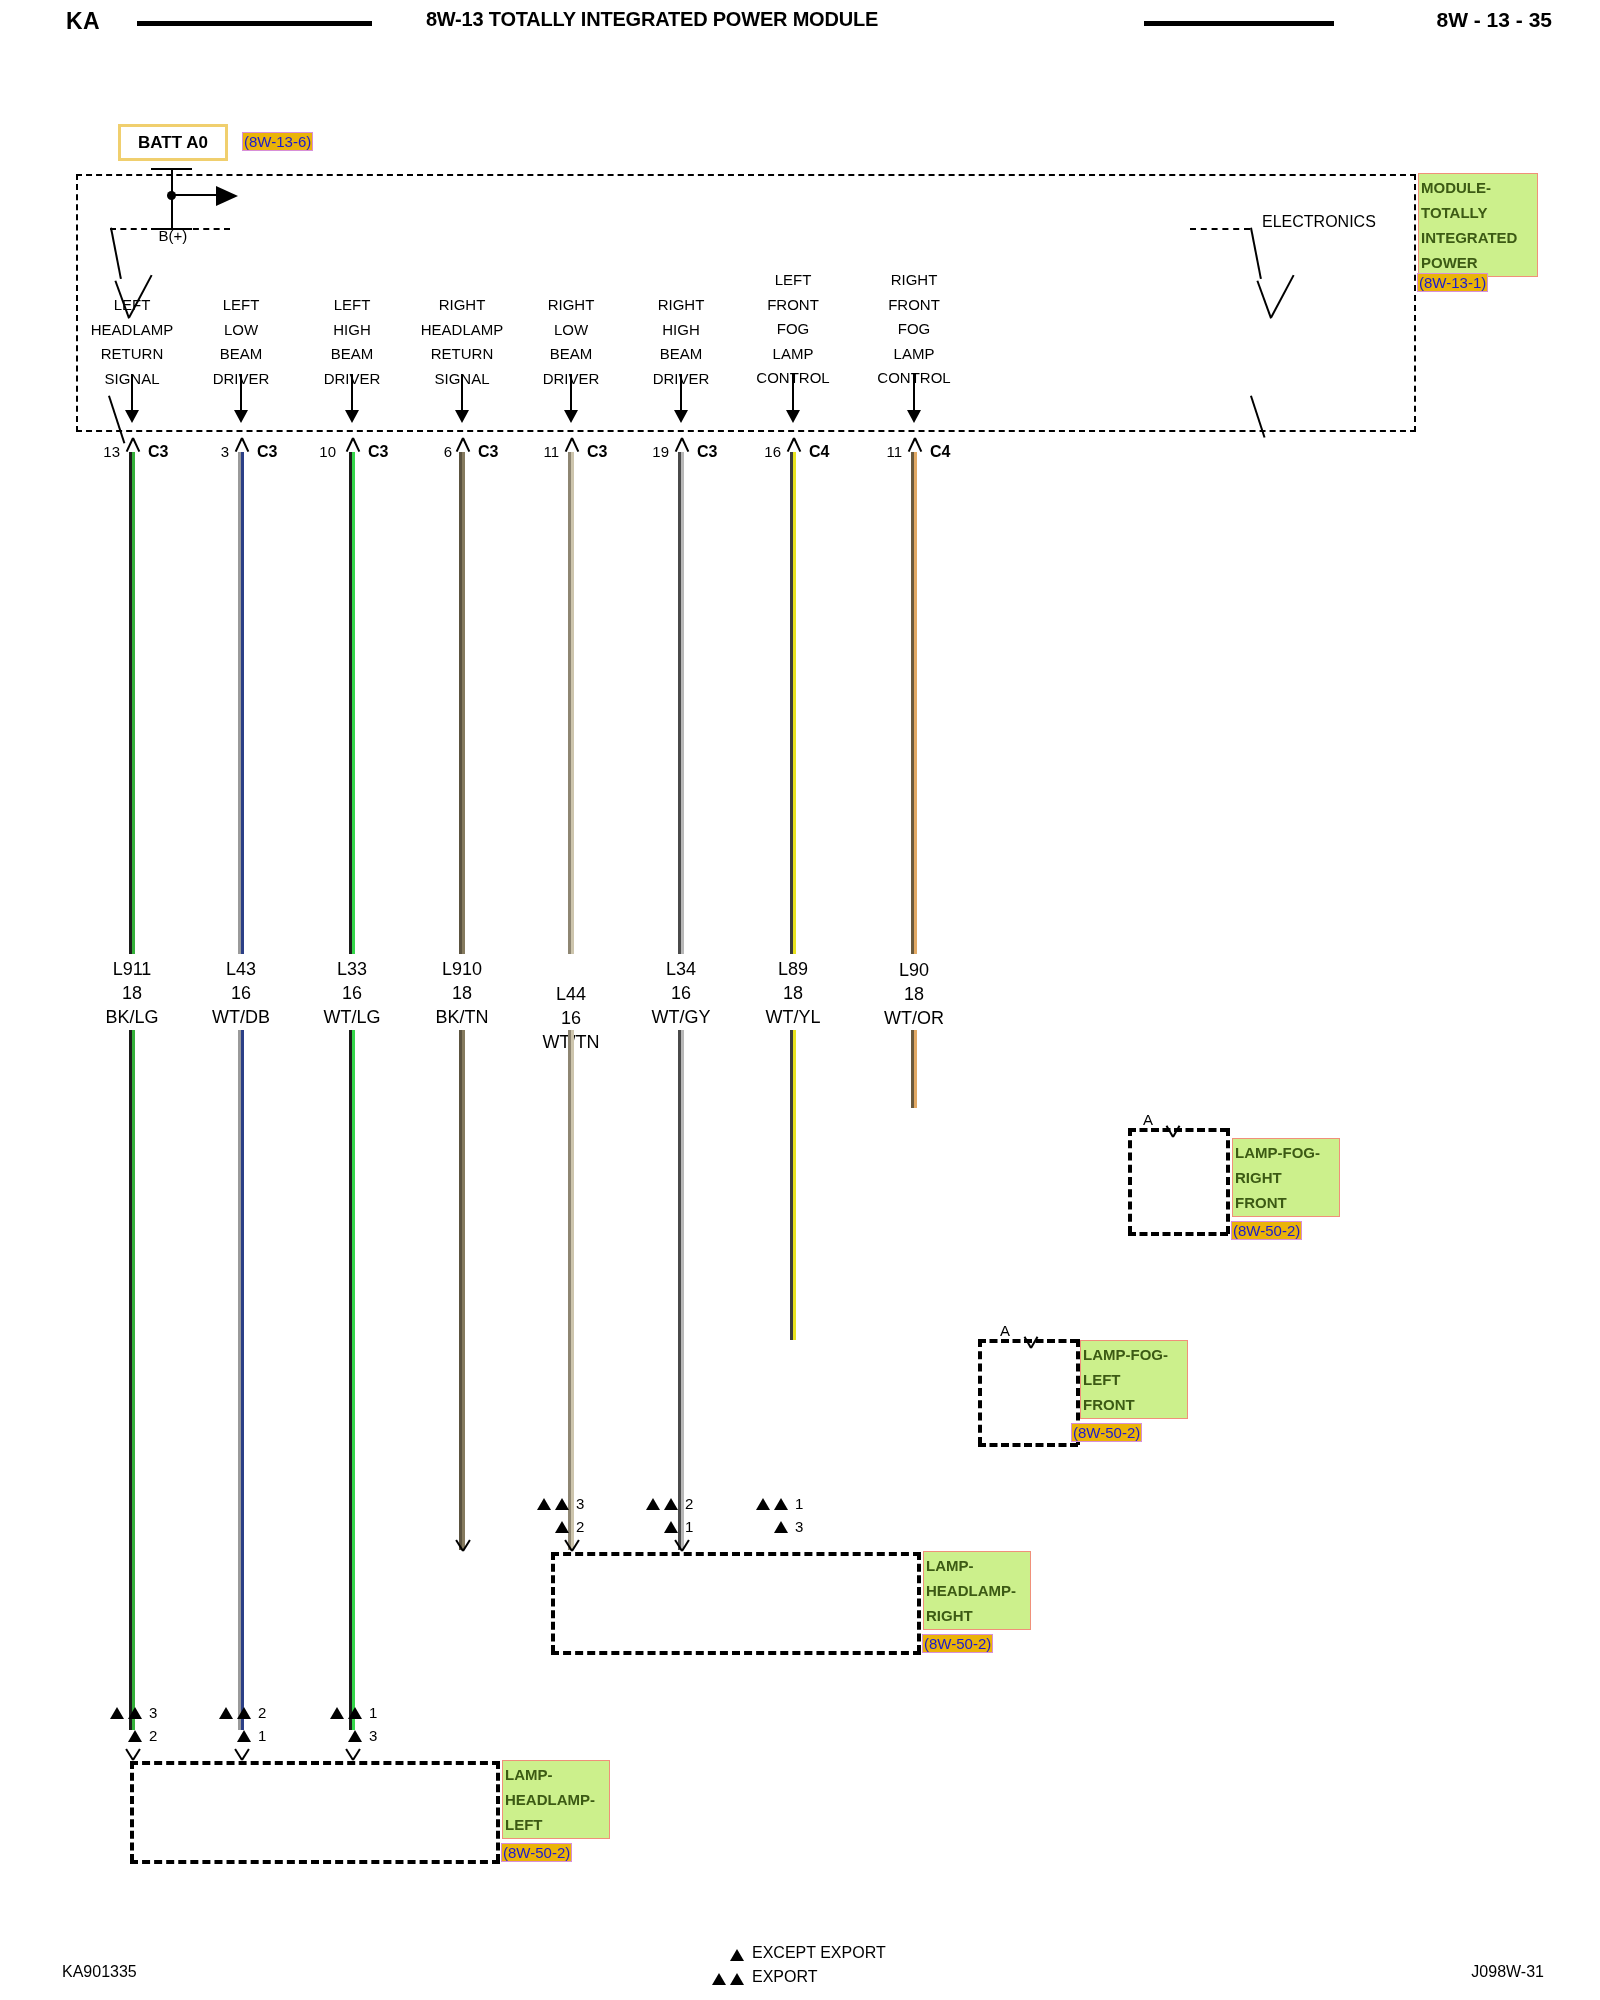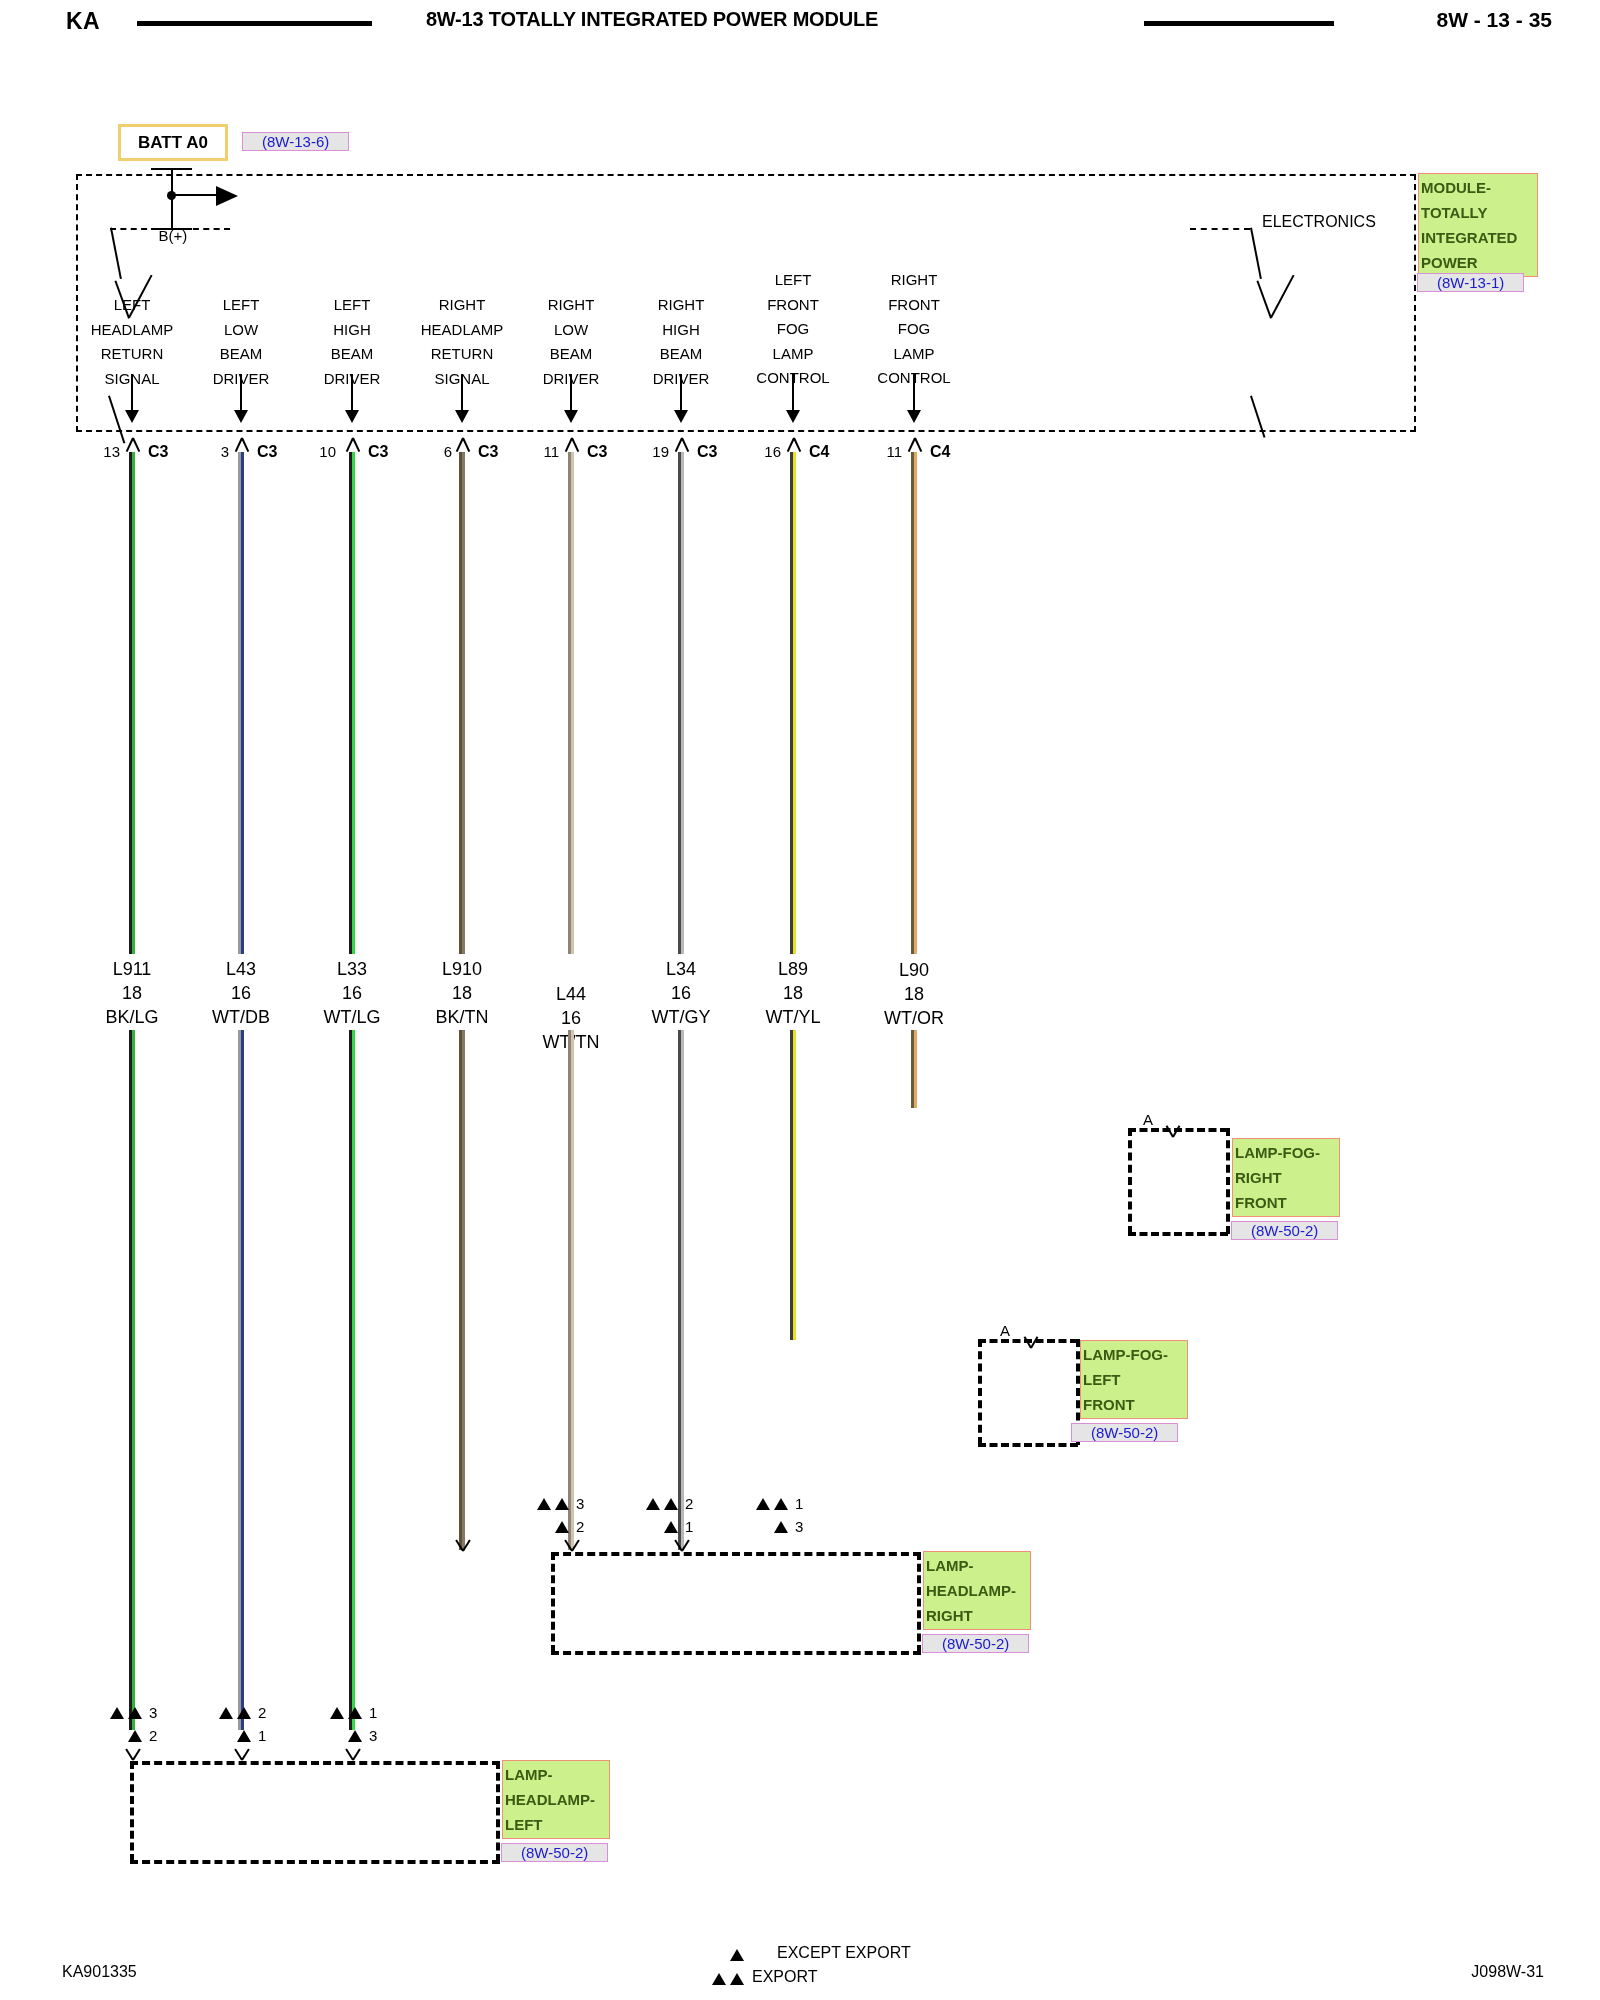--- a/index.html
+++ b/index.html
@@ -12,21 +12,21 @@
   .hdr-rule{position:absolute;height:5px;background:#000;top:21px;}
   .hdr-rule.l{left:133px;width:235px;}
   .hdr-rule.r{left:1140px;width:190px;}
   .hdr-title{position:absolute;left:0;top:8px;width:1296px;text-align:center;font-size:20px;font-weight:bold;letter-spacing:-.2px;}
   .hdr-page{position:absolute;right:52px;top:8px;font-size:21px;font-weight:bold;}
 
   
   .batt-box{position:absolute;left:118px;top:124px;width:110px;height:37px;border:3px solid #f0cf6e;
             background:#fff;box-sizing:border-box;}
   .batt-box span{display:block;line-height:31px;text-align:center;font-size:17px;font-weight:bold;}
-  .ref-purple{position:absolute;background:#e5e5e5;color:#1a1ad0;font-size:15px;padding:0 19px;white-space:nowrap;
+  .ref-purple{position:absolute;background:#eab308;color:#1a1ad0;font-size:15px;padding:0 1px;white-space:nowrap;
               box-shadow:0 0 0 1px #d88fd8;}
 
   
   .dash-h{position:absolute;height:0;border-top:2px dashed #000;}
   .dash-v{position:absolute;width:0;border-left:2px dashed #000;}
   .solid-h{position:absolute;height:2px;background:#000;}
   .solid-v{position:absolute;width:2px;background:#000;}
 
   
   .zig{position:absolute;width:2px;background:#000;transform-origin:0 0;}
@@ -450,19 +450,19 @@
 <div class="dash-v" style="left:130px;top:1761px;height:101px;border-left-width:4px;"></div>
 <div class="dash-v" style="left:496px;top:1761px;height:101px;border-left-width:4px;"></div>
 <div class="green-box" style="left:502px;top:1760px;width:108px;height:79px;">
   <div>LAMP-</div>
   <div>HEADLAMP-</div>
   <div>LEFT</div>
 </div>
 <div class="ref-purple" style="left:502px;top:1844px;">(8W-50-2)</div>
 
 <div class="tri" style="left:730px;top:1949px;"></div>
-<div class="legend-txt" style="left:752px;top:1944px;margin-left:25px;">EXCEPT EXPORT</div>
+<div class="legend-txt" style="left:752px;top:1944px;">EXCEPT EXPORT</div>
 <div class="tri" style="left:712px;top:1973px;"></div>
 <div class="tri" style="left:730px;top:1973px;"></div>
 <div class="legend-txt" style="left:752px;top:1968px;">EXPORT</div>
 
 <div class="footer-l">KA901335</div>
 <div class="footer-r">J098W-31</div>
 
 </body></html>

